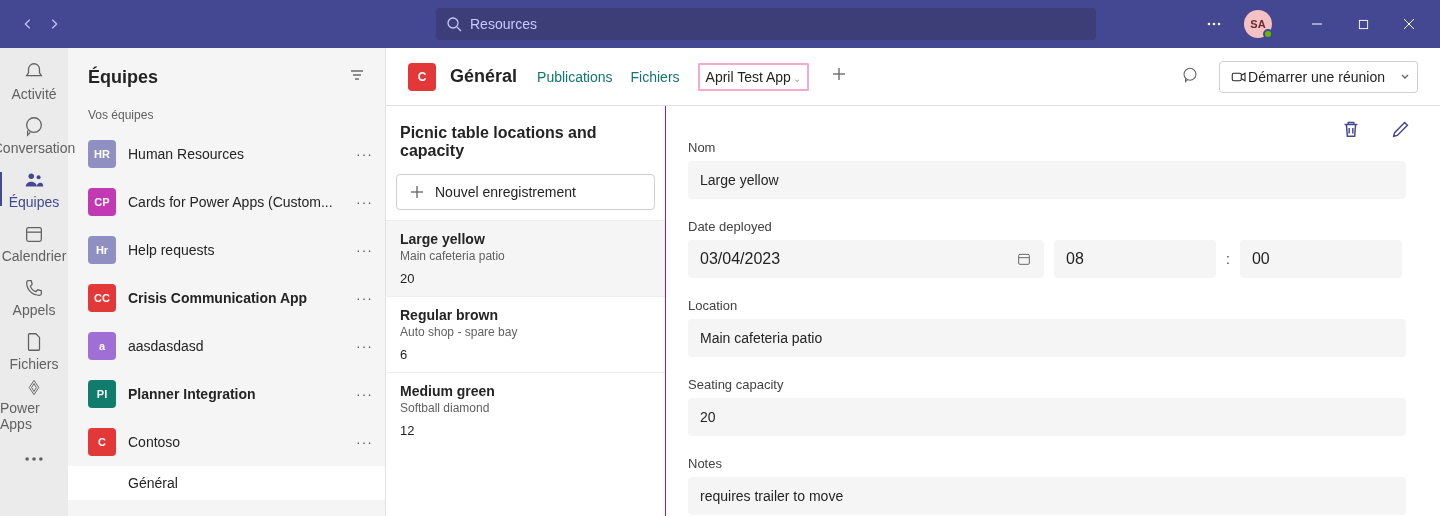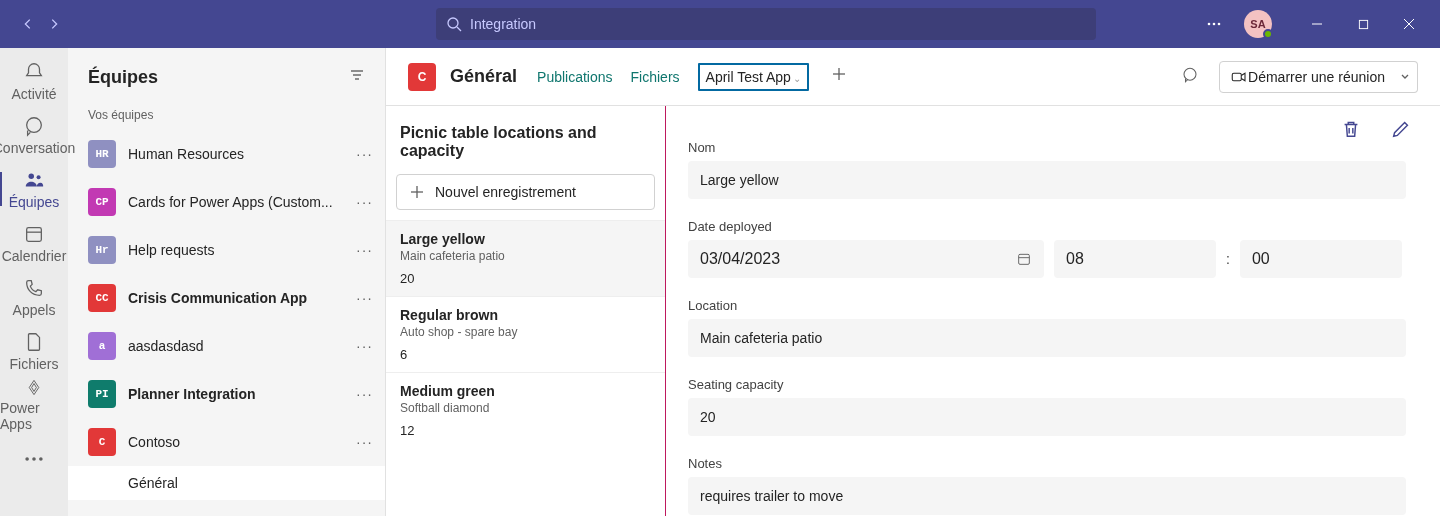--- a/index.html
+++ b/index.html
@@ -32,35 +32,35 @@
   .rail-label { font-size: 14px; margin-top: 1px; }
 
   
   .teams-panel { width: 318px; background: #f5f5f5; display: flex; flex-direction: column; border-right: 1px solid #e1e1e1; }
   .teams-header { height: 58px; display: flex; align-items: center; padding: 0 20px; justify-content: space-between; }
   .teams-title { font-size: 18px; font-weight: 700; }
   .filter-btn { color: #616161; cursor: pointer; }
   .section-label { font-size: 12px; color: #616161; padding: 2px 20px 8px; }
   .team-row { height: 48px; display: flex; align-items: center; padding: 0 12px 0 20px; gap: 12px; cursor: pointer; }
   .team-row.bold .team-name { font-weight: 600; }
-  .team-avatar { width: 28px; height: 28px; border-radius: 4px; display: flex; align-items: center; justify-content: center; font-size: 11px; font-weight: 600; color: #fff; flex-shrink: 0; font-family: Liberation Mono, monospace; }
+  .team-avatar { width: 28px; height: 28px; border-radius: 4px; display: flex; align-items: center; justify-content: center; font-size: 11px; font-weight: 600; color: #fff; flex-shrink: 0; }
   .team-name { font-size: 14px; color: #242424; flex: 1; white-space: nowrap; overflow: hidden; text-overflow: ellipsis; }
   .team-more { color: #616161; font-size: 14px; letter-spacing: 1px; }
   .channel-row { height: 34px; display: flex; align-items: center; padding-left: 60px; font-size: 14px; background: #fff; cursor: pointer; }
 
   
   .content { flex: 1; display: flex; flex-direction: column; background: #fff; }
   
   
   .channel-header { height: 58px; display: flex; align-items: center; padding: 0 22px; gap: 14px; border-bottom: 1px solid #e1e1e1; }
   .channel-avatar { width: 28px; height: 28px; border-radius: 4px; background: #e23838; color: #fff; display: flex; align-items: center; justify-content: center; font-size: 12px; font-weight: 600; }
   .channel-name { font-size: 18px; font-weight: 700; margin-right: 6px; }
   .tabs { display: flex; gap: 18px; align-items: center; }
   .tab { font-size: 14px; color: #0f766e; padding: 18px 0; cursor: pointer; position: relative; }
-  .tab.active { color: #242424; border: 2px solid #0369a1; padding: 4px 6px; border-radius: 1px; }
+  .tab.active { color: #242424; border: 2px solid #f9a8d4; padding: 4px 6px; border-radius: 1px; }
   .tab-chevron { margin-left: 2px; font-size: 10px; color: #9e9e9e; }
   .add-tab { color: #616161; font-size: 18px; cursor: pointer; padding: 0 4px; }
   .header-right { margin-left: auto; display: flex; align-items: center; gap: 14px; }
   .hdr-icon-btn { color: #616161; cursor: pointer; padding: 6px; }
   .meet-btn { display: flex; align-items: center; border: 1px solid #d1d1d1; border-radius: 4px; height: 32px; padding: 0 10px; font-size: 14px; cursor: pointer; background: #fff; }
   .meet-btn svg { width: 18px; height: 18px; }
   .meet-split { width: 26px; height: 32px; border: 1px solid #d1d1d1; border-left: none; border-radius: 0 4px 4px 0; display: flex; align-items: center; justify-content: center; margin-left: -4px; cursor: pointer; background: #fff; color: #616161; }
   .meet-btn { border-radius: 4px 0 0 4px; }
 
   
@@ -103,21 +103,21 @@
           <path d="M6 3 L11 8 L6 13" stroke="currentColor" stroke-width="1.5" fill="none"></path>
         </svg>
     </div>
   </div>
   <div class="search-wrap">
     <div class="search-box">
       <svg viewBox="0 0 16 16">
           <circle cx="7" cy="7" r="5" stroke="currentColor" stroke-width="1.3" fill="none"></circle>
           <line x1="11" y1="11" x2="15" y2="15" stroke="currentColor" stroke-width="1.3"></line>
         </svg>
-      <span class="search-input-display">Integration</span>
+      <span class="search-input-display">Resources</span>
     </div>
   </div>
   <div class="title-right">
     <div class="title-icon-btn">
       <svg width="16" height="16" viewBox="0 0 16 16">
           <circle cx="3" cy="8" r="1.3" fill="currentColor"></circle>
           <circle cx="8" cy="8" r="1.3" fill="currentColor"></circle>
           <circle cx="13" cy="8" r="1.3" fill="currentColor"></circle>
         </svg>
     </div>

